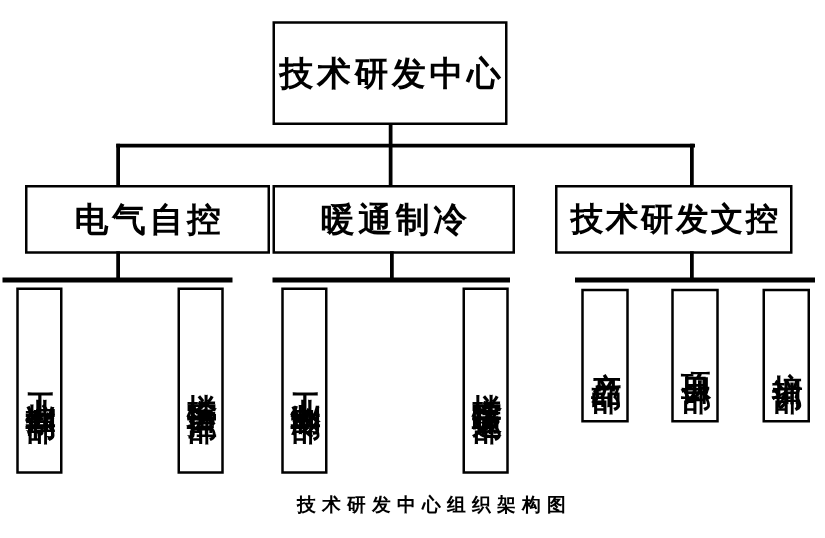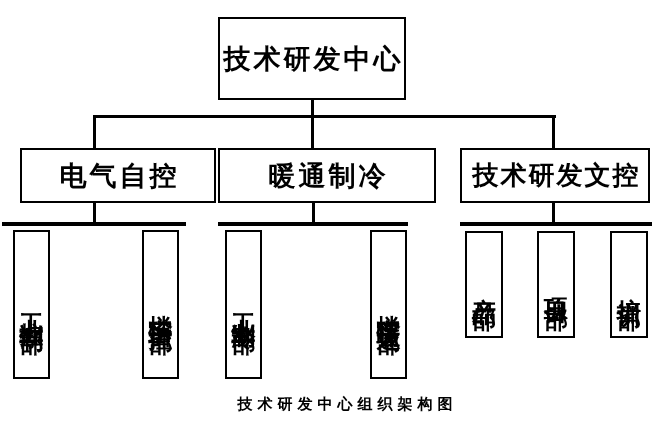--- a/index.html
+++ b/index.html
@@ -31,22 +31,22 @@
     font-weight: bold;
     letter-spacing: 3px;
     text-indent: 3px;
     white-space: nowrap;
   }
   
   .root-box { left: 218px; top: 17px; width: 188px; height: 83px; }
   
   .l2-box { top: 148px; height: 55px; }
   .l2-a { left: 20px;   width: 196px; }
-  .l2-b { left: 218px; width: 218px; }
-  .l2-c { left: 460px; width: 190px; }
+  .l2-b { left: 218px; width: 194px; }
+  .l2-c { left: 444px; width: 190px; }
   .l2-c .hlabel { font-size: 26px; letter-spacing: 2px; }
   
   .line { position: absolute; background: #000000; }
   .root-drop   { left: 311px; top: 99px;  width: 3px;   height: 51px; }
   .l1-hline    { left: 93px;  top: 115px; width: 463px; height: 3px; }
   .left-drop   { left: 93px;  top: 115px; width: 3px;   height: 35px; }
   .right-drop  { left: 552px; top: 115px; width: 3px;   height: 35px; }
   .drop-a      { left: 93px;  top: 201px; width: 3px;   height: 22px; }
   .drop-b      { left: 312px; top: 201px; width: 3px;   height: 22px; }
   .drop-c      { left: 552px; top: 201px; width: 3px;   height: 22px; }

